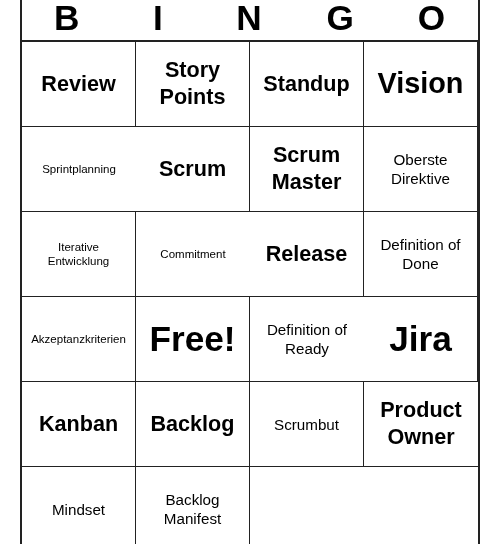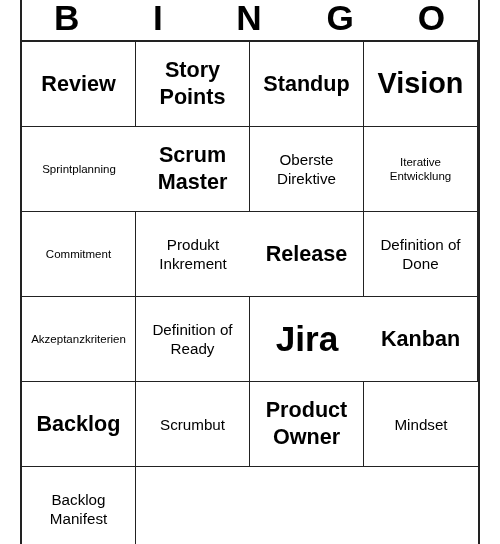--- a/index.html
+++ b/index.html
@@ -91,42 +91,45 @@
       <div class="bingo-cell">
         <span class="bingo-cell-text size-large">Standup</span>
       </div>
       <div class="bingo-cell">
         <span class="bingo-cell-text size-xlarge">Vision</span>
       </div>
       <div class="bingo-cell">
         <span class="bingo-cell-text size-small">Sprintplanning</span>
       </div>
       <div class="bingo-cell">
+        <span class="bingo-cell-text size-large">Scrum</span>
+      </div>
+      <div class="bingo-cell">
         <span class="bingo-cell-text size-large">Scrum Master</span>
       </div>
       <div class="bingo-cell">
         <span class="bingo-cell-text size-medium">Oberste Direktive</span>
       </div>
       <div class="bingo-cell">
         <span class="bingo-cell-text size-small">Iterative Entwicklung</span>
       </div>
       <div class="bingo-cell">
         <span class="bingo-cell-text size-small">Commitment</span>
       </div>
       <div class="bingo-cell">
-        <span class="bingo-cell-text size-medium">Produkt Inkrement</span>
-      </div>
-      <div class="bingo-cell">
         <span class="bingo-cell-text size-large">Release</span>
       </div>
       <div class="bingo-cell">
         <span class="bingo-cell-text size-medium">Definition of Done</span>
       </div>
       <div class="bingo-cell">
         <span class="bingo-cell-text size-small">Akzeptanzkriterien</span>
+      </div>
+      <div class="bingo-cell">
+        <span class="bingo-cell-text size-xxlarge">Free!</span>
       </div>
       <div class="bingo-cell">
         <span class="bingo-cell-text size-medium">Definition of Ready</span>
       </div>
       <div class="bingo-cell">
         <span class="bingo-cell-text size-xxlarge">Jira</span>
       </div>
       <div class="bingo-cell">
         <span class="bingo-cell-text size-large">Kanban</span>
       </div>

